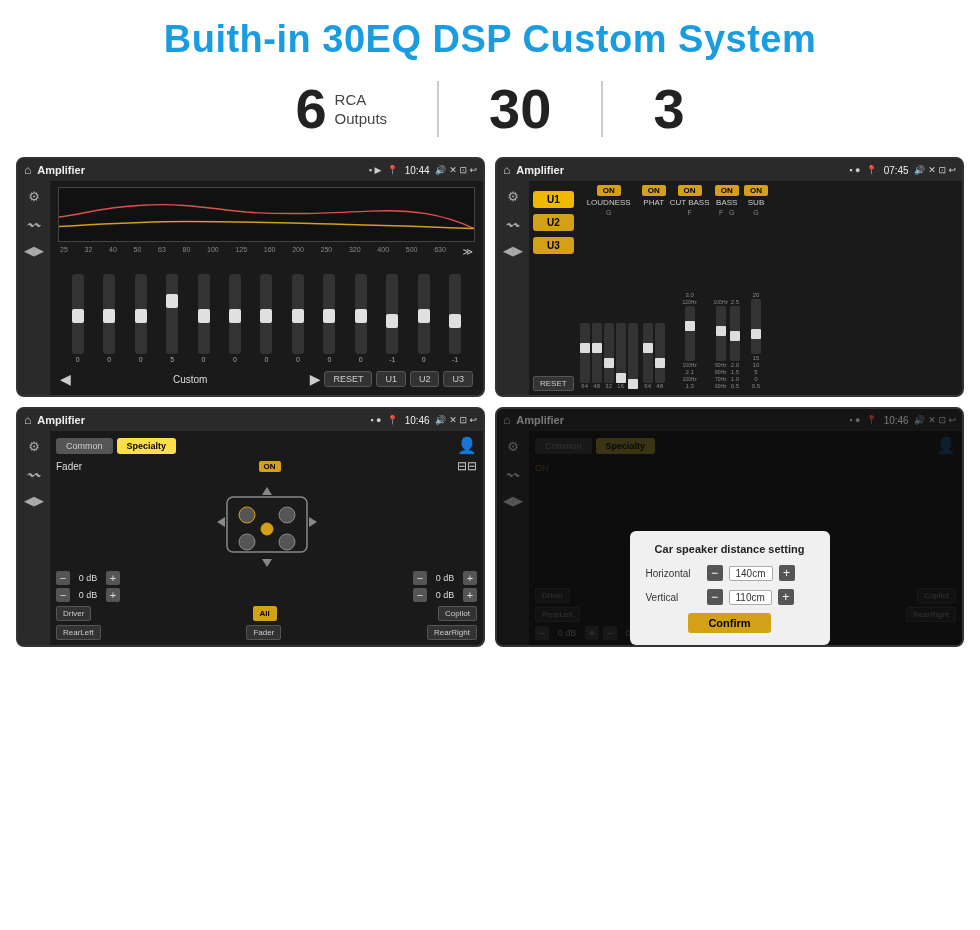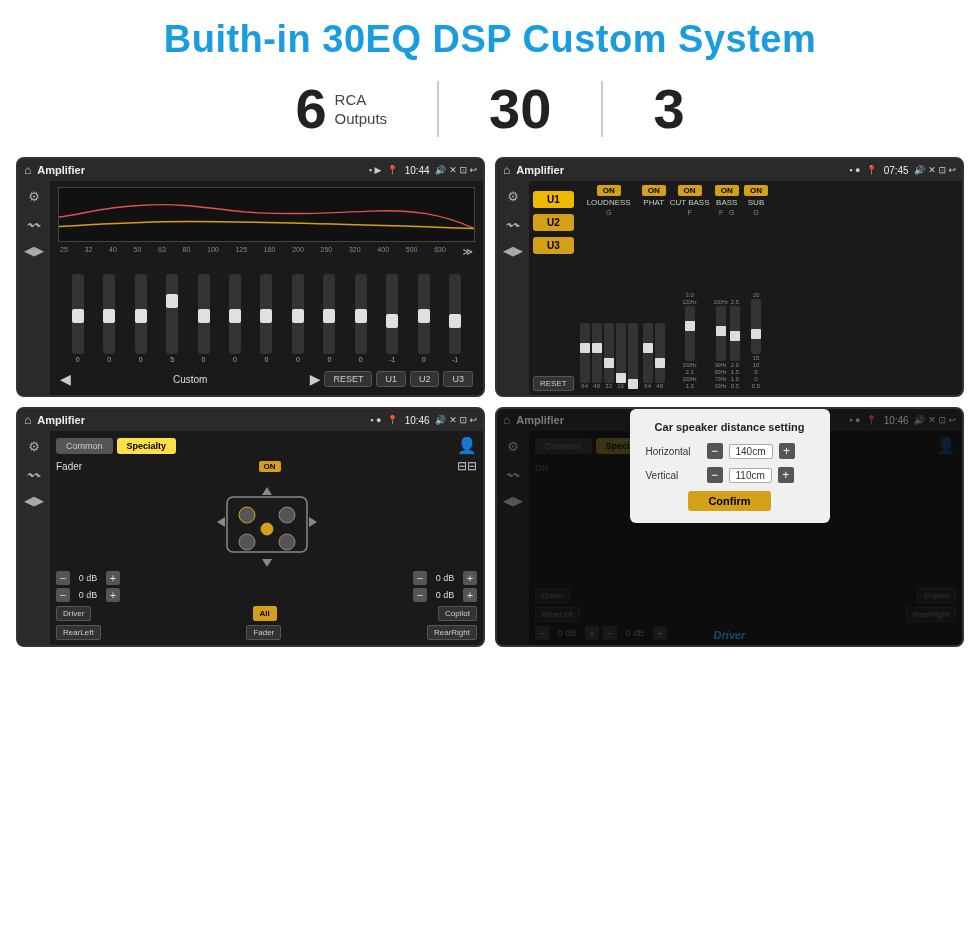--- a/index.html
+++ b/index.html
@@ -300,21 +300,21 @@
       border: 1px solid #555;
     }
     .seat-btn.active { background: #d4a017; color: #000; font-weight: bold; border-color: #d4a017; }
 
     
     .dialog-overlay {
       position: absolute;
       top: 0; left: 0; right: 0; bottom: 0;
       background: rgba(0,0,0,0.5);
       display: flex;
-      align-items: flex-start;
+      align-items: flex-end;
       justify-content: center;
       z-index: 10;
     }
     .dialog-box {
       background: #f0f0f0;
       border-radius: 6px;
       padding: 12px 16px;
       min-width: 200px;
     }
     .dialog-title {

